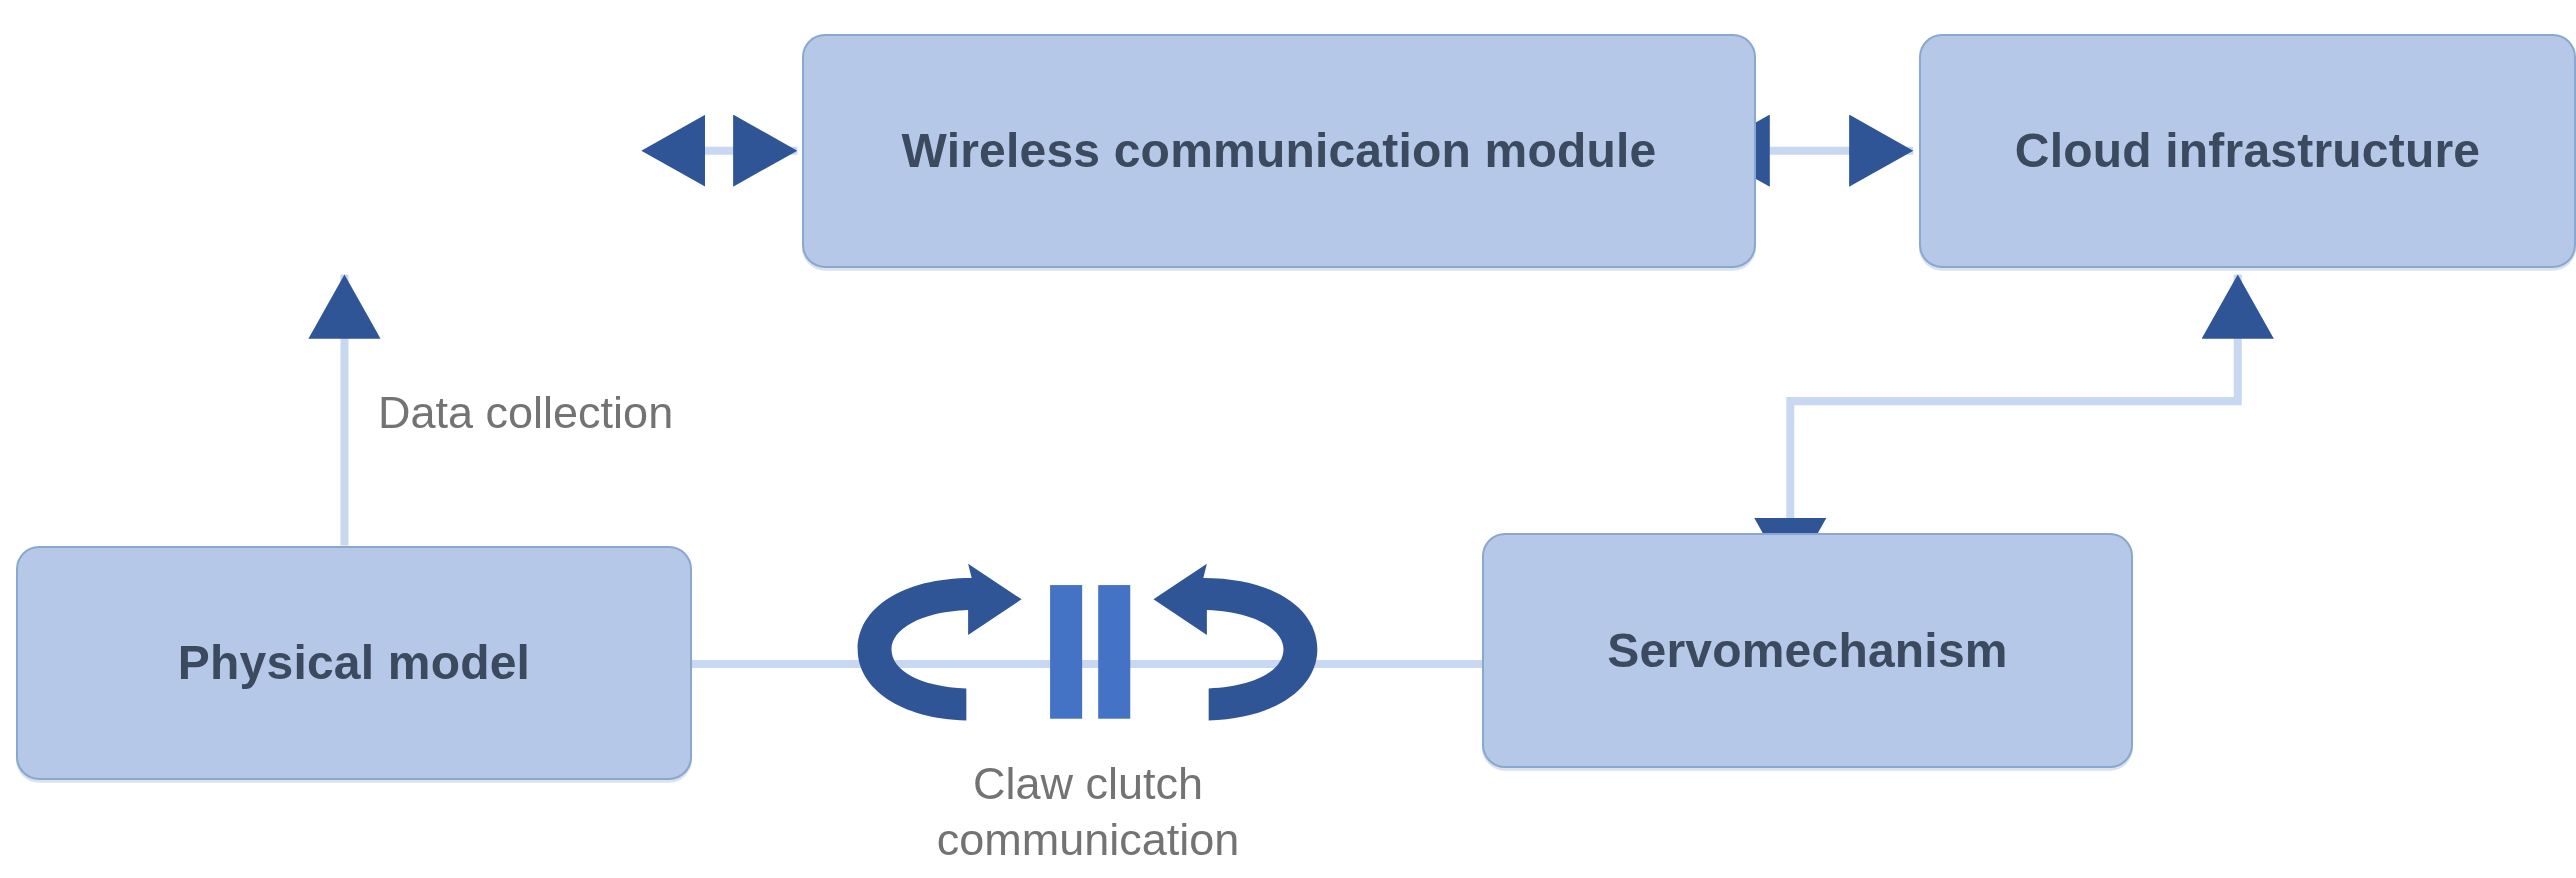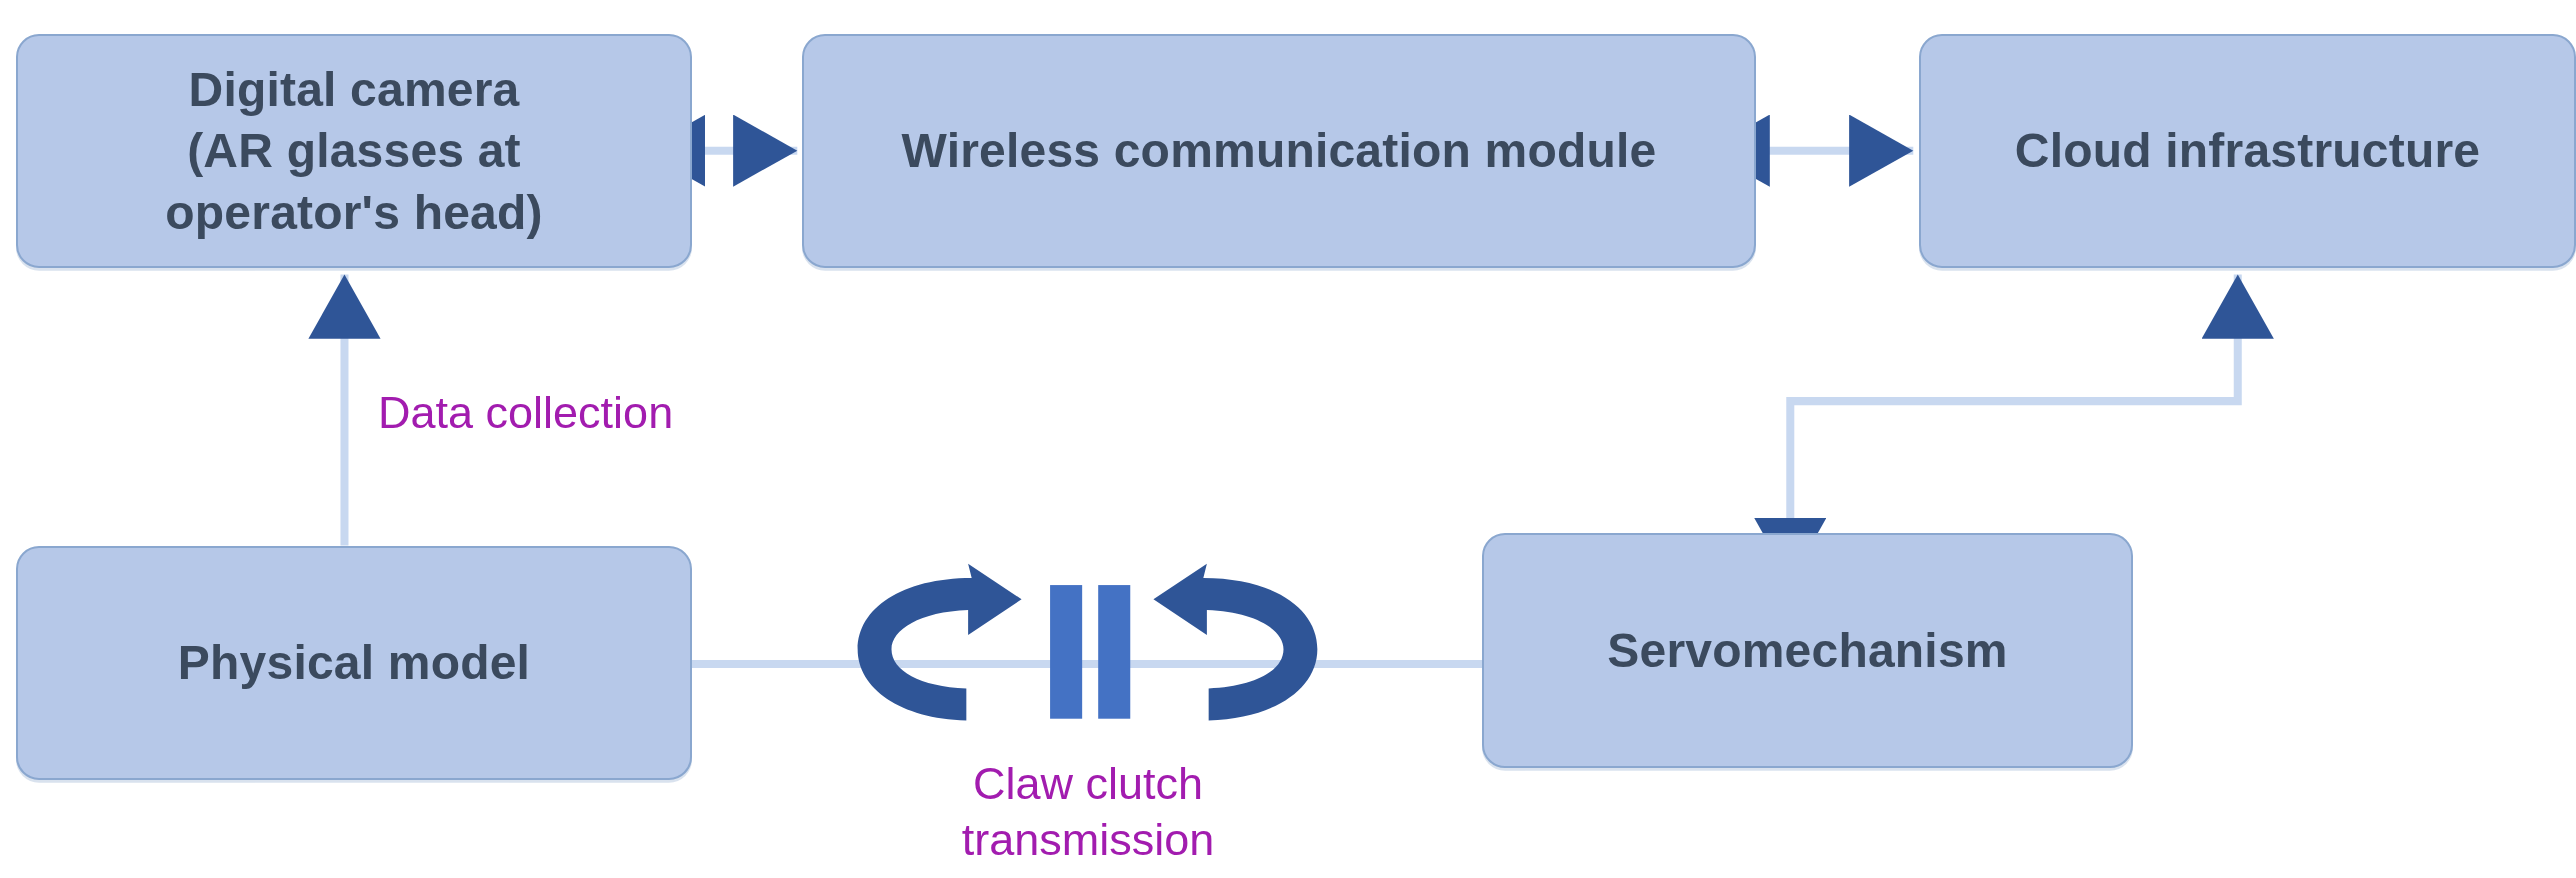--- a/index.html
+++ b/index.html
@@ -54,21 +54,21 @@
     position: absolute;
     left: 0; top: 0;
     width: 2576px;
     height: 878px;
     pointer-events: none;
   }
 
   
   .edge-label {
     position: absolute;
-    color: #a21caf;
+    color: #737373;
     font-size: 45px;
     font-weight: normal;
     line-height: 1.25;
     white-space: pre-line;
     text-align: center;
   }
   #label-data-collection { left: 378px; top: 385px; }
   #label-claw-clutch {
     left: 892px;
     top: 756px;
@@ -131,41 +131,36 @@
     <path d="M150,28 C 72,28 22,62 22,108 C 22,152 70,186 144,188 L 144,152
              C 92,150 60,132 60,108 C 60,86 92,66 146,64 L 146,92 L 206,52 L 146,12 Z" fill="#2f5597"></path>
 
     <path d="M410,28 C 488,28 538,62 538,108 C 538,152 490,186 416,188 L 416,152
              C 468,150 500,132 500,108 C 500,86 468,66 414,64 L 414,92 L 354,52 L 414,12 Z" fill="#2f5597"></path>
 
     <rect x="238" y="36" width="36" height="150" fill="#4472c4"></rect>
     <rect x="292" y="36" width="36" height="150" fill="#4472c4"></rect>
   </svg>
 
-  <div class="node-box" id="box-digital-camera">
-    <span class="node-label">Digital camera
-(AR glasses at
-operator's head)</span>
-  </div>
 
   <div class="node-box" id="box-wireless-module">
     <span class="node-label">Wireless communication module</span>
   </div>
 
   <div class="node-box" id="box-cloud-infra">
     <span class="node-label">Cloud infrastructure</span>
   </div>
 
   <div class="node-box" id="box-servomechanism">
     <span class="node-label">Servomechanism</span>
   </div>
 
   <div class="node-box" id="box-physical-model">
     <span class="node-label">Physical model</span>
   </div>
 
   <div class="edge-label" id="label-data-collection">Data collection</div>
 
   <div class="edge-label" id="label-claw-clutch">Claw clutch
-transmission</div>
+communication</div>
 
 </div>
 
 
 </body></html>

